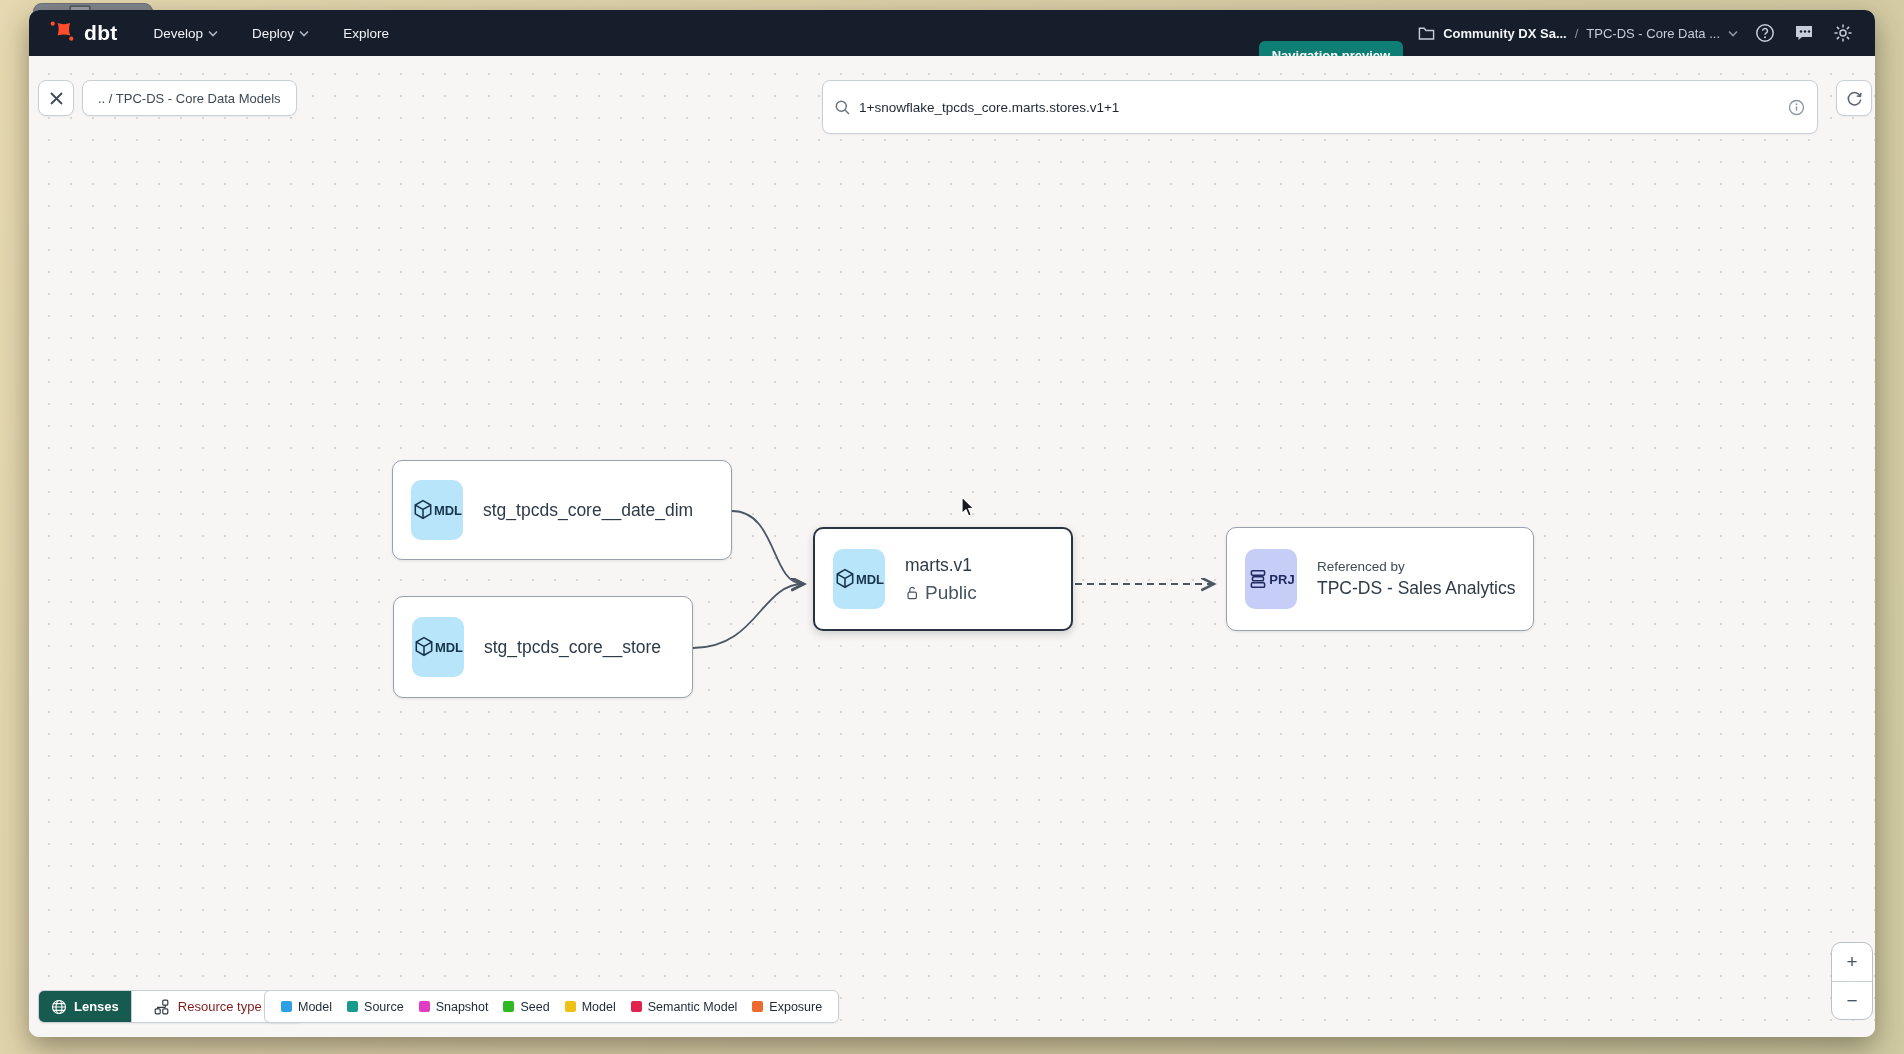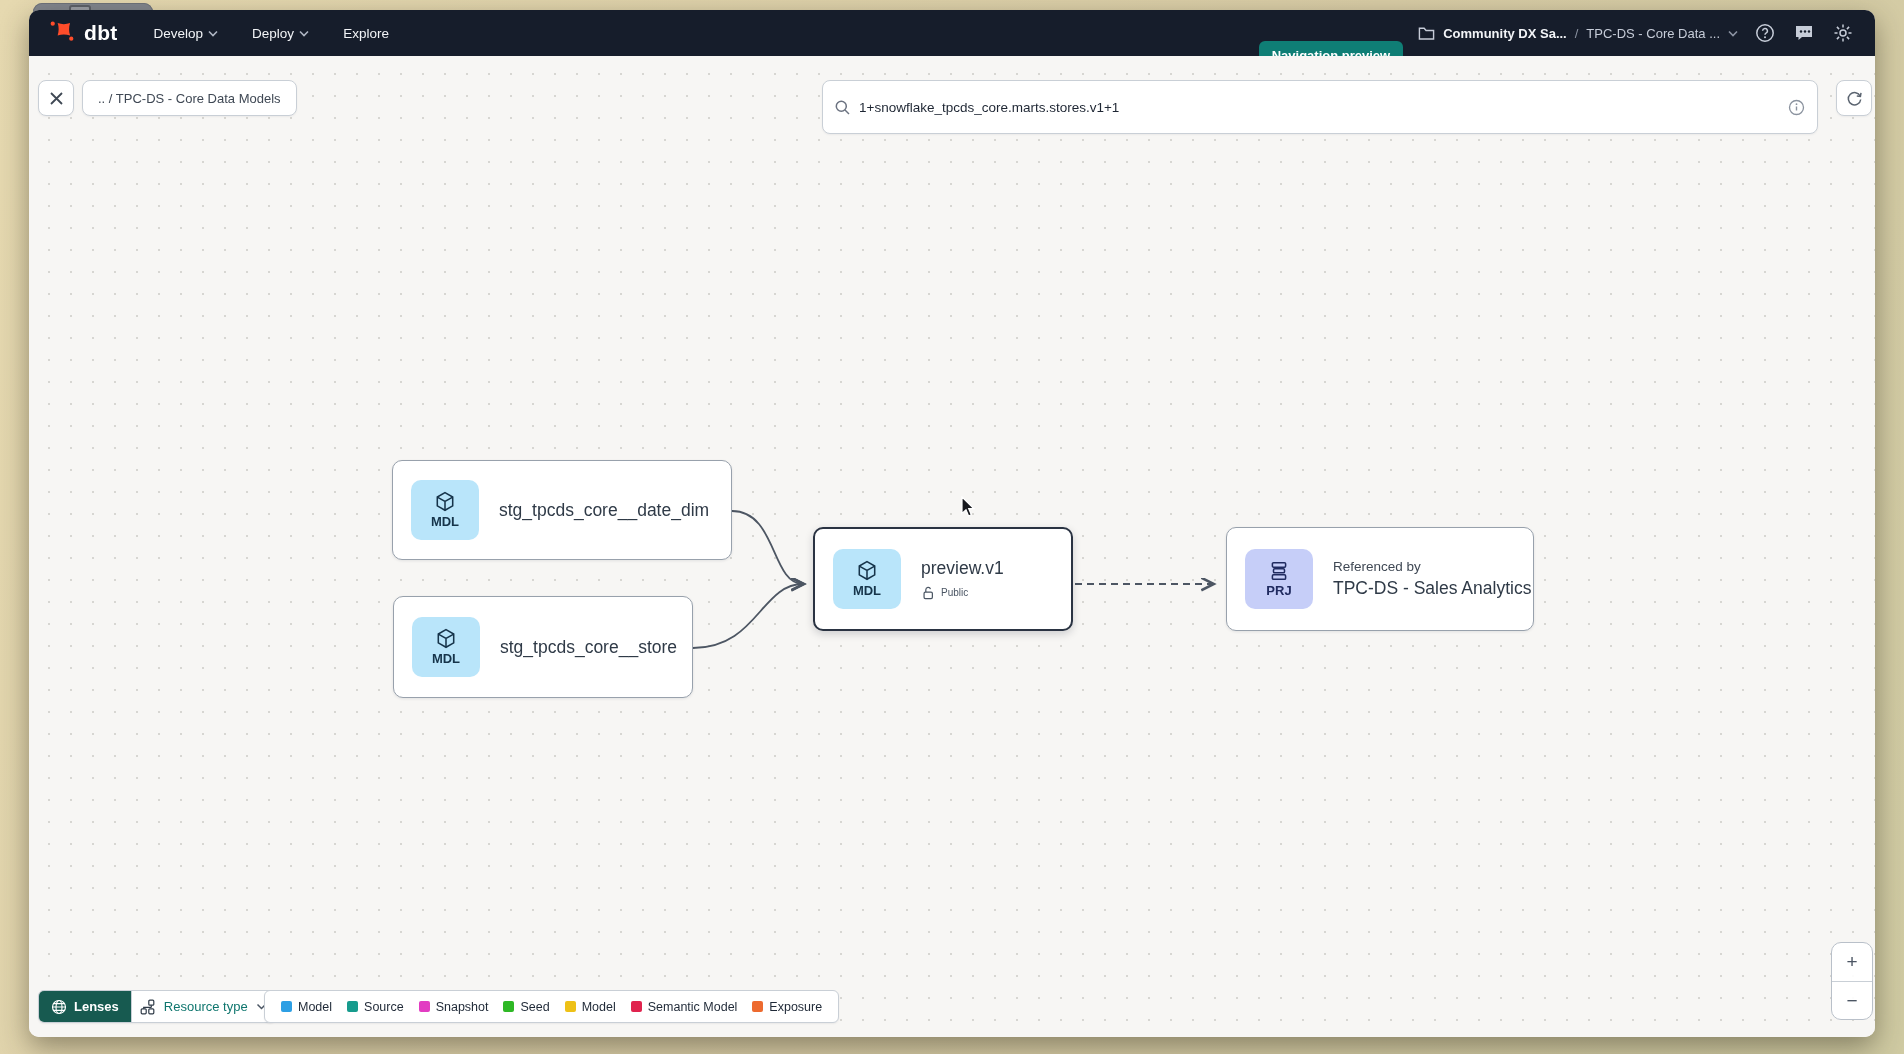--- a/index.html
+++ b/index.html
@@ -59,41 +59,41 @@
   .refresh-btn { left:1807px; top:24px; width:36px; height:36px; }
 
   
   .edges { position:absolute; left:0; top:0; pointer-events:none; }
 
   
   .node { position:absolute; background:#fff; border:1px solid #98a1ac;
     border-radius:10px; display:flex; align-items:center; padding-left:18px;
     gap:20px; box-shadow:0 1px 3px rgba(16,24,40,.09); cursor:pointer; }
   .node.selected { border:2px solid #2a3342; box-shadow:0 3px 8px rgba(16,24,40,.18); }
-  .res-badge { width:68px; height:60px; border-radius:10px; display:flex;
-    flex-direction:column; align-items:center; justify-content:center; gap:0;
+  .res-badge { width:52px; height:60px; border-radius:10px; display:flex;
+    flex-direction:row; align-items:center; justify-content:center; gap:0;
     flex:0 0 auto; }
   .res-badge .btxt { font-size:13px; font-weight:700; color:#16344a; margin-top:1px; }
   .res-badge.prj .btxt { color:#202b60; }
   .node-label { font-size:17.5px; font-weight:500; color:#2f3a47; white-space:nowrap; }
   .node-title { font-size:17.5px; font-weight:500; color:#2f3a47; }
   .access-row { display:flex; align-items:center; gap:6px; margin-top:6px;
-    font-size:10px; color:#4a5563; }
+    font-size:19px; color:#4a5563; }
   .sub-label { font-size:13.5px; color:#3f4854; margin-bottom:4px; }
 
   .cursor { position:absolute; pointer-events:none; }
 
   
   .seg-control { position:absolute; left:9px; bottom:14px; height:33px;
     display:inline-flex; border-radius:6px; overflow:hidden; border:1px solid #c9cfd6;
     box-shadow:0 1px 2px rgba(16,24,40,.06); }
   .seg-lenses { display:flex; align-items:center; gap:7px; padding:0 12px;
     color:#fff; font-size:13px; font-weight:700; cursor:pointer; }
-  .seg-resource { display:flex; align-items:center; gap:8px; padding:0 8px;
-    background:#fff; color:#0f766e; font-size:13px; font-weight:500;
+  .seg-resource { display:flex; align-items:center; gap:8px; padding:0 22px;
+    background:#fff; color:#7f1d1d; font-size:13px; font-weight:500;
     border-left:1px solid #c9cfd6; cursor:pointer; }
   .legend { position:absolute; left:235px; bottom:14px; height:33px; background:#fff;
     border:1px solid #c9cfd6; border-radius:6px; display:flex; align-items:center;
     gap:15px; padding:0 16px; box-shadow:0 1px 2px rgba(16,24,40,.06); }
   .leg-item { display:flex; align-items:center; gap:6px; font-size:12.5px;
     font-weight:400; color:#1f2937; white-space:nowrap; }
   .swatch { width:11px; height:11px; border-radius:2px; }
 
   .zoom-ctl { position:absolute; right:2px; bottom:17px; width:42px;
     border:1px solid #b9c0c9; border-radius:10px; overflow:hidden;
@@ -248,21 +248,21 @@
       <div class="res-badge" style="background: rgb(185, 229, 250);">
         <svg class="ic" width="22" height="22" viewBox="0 0 20 20">
           <g fill="none" stroke="#16344a" stroke-width="1.4">
             <path d="M10 1.5 L17 5.5 V13.5 L10 17.5 L3 13.5 V5.5 Z"></path>
             <path d="M3 5.5 L10 9.5 L17 5.5 M10 9.5 V17.5"></path>
           </g>
         </svg>
         <span class="btxt">MDL</span>
       </div>
       <div>
-        <div class="node-title">preview.v1</div>
+        <div class="node-title">marts.v1</div>
         <div class="access-row">
           <svg class="ic" width="14" height="15" viewBox="0 0 16 17">
             <rect x="3.5" y="8" width="9.5" height="7.5" rx="1.5" fill="none" stroke="#4a5563" stroke-width="1.4"></rect>
             <path d="M5.5 8 V5.4 a2.7 2.7 0 0 1 5.3-.7" fill="none" stroke="#4a5563" stroke-width="1.4"></path>
           </svg>
           <span>Public</span>
         </div>
       </div>
     </div>
 

